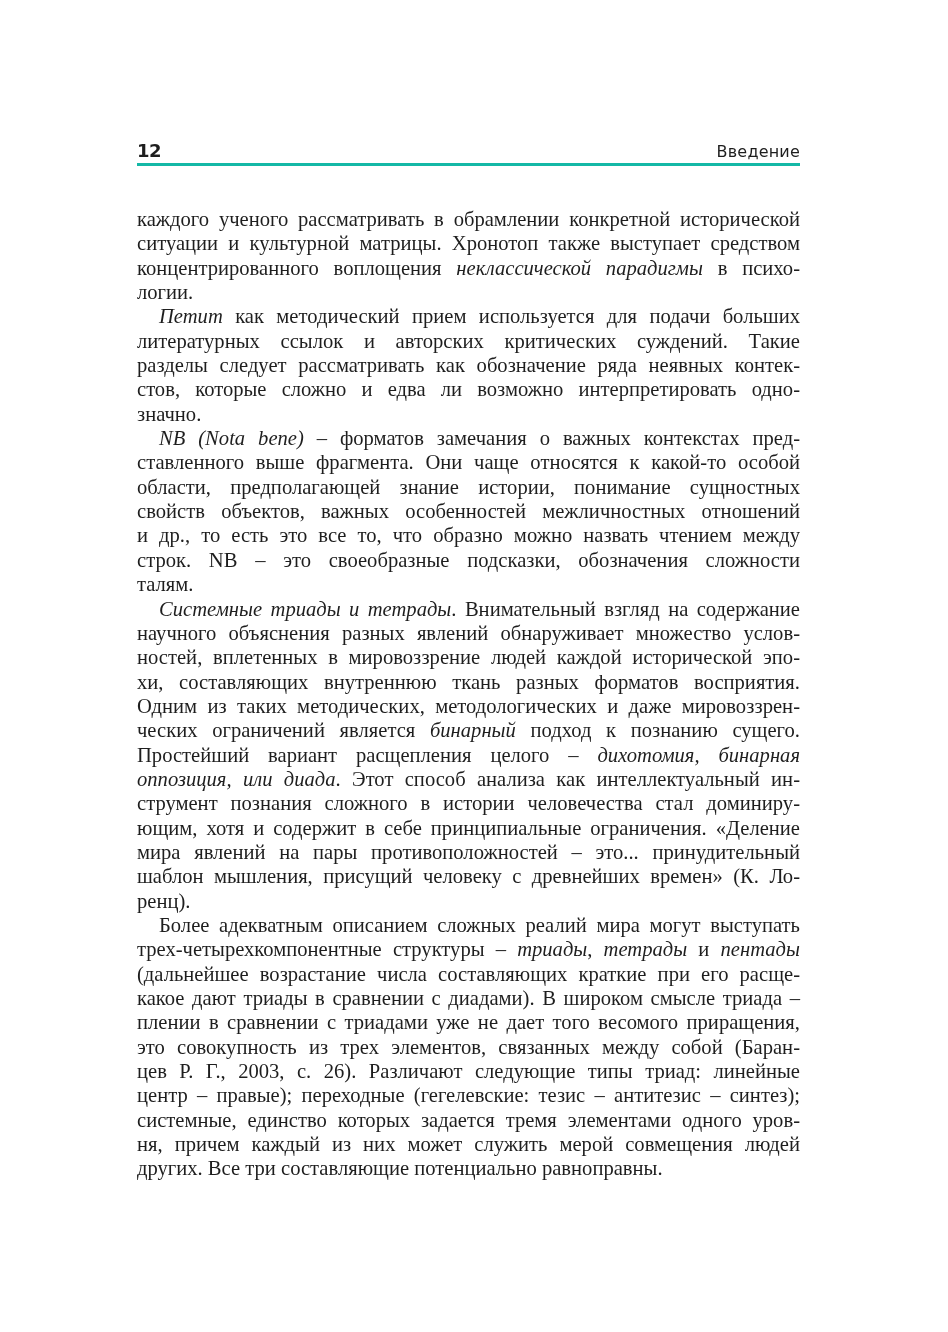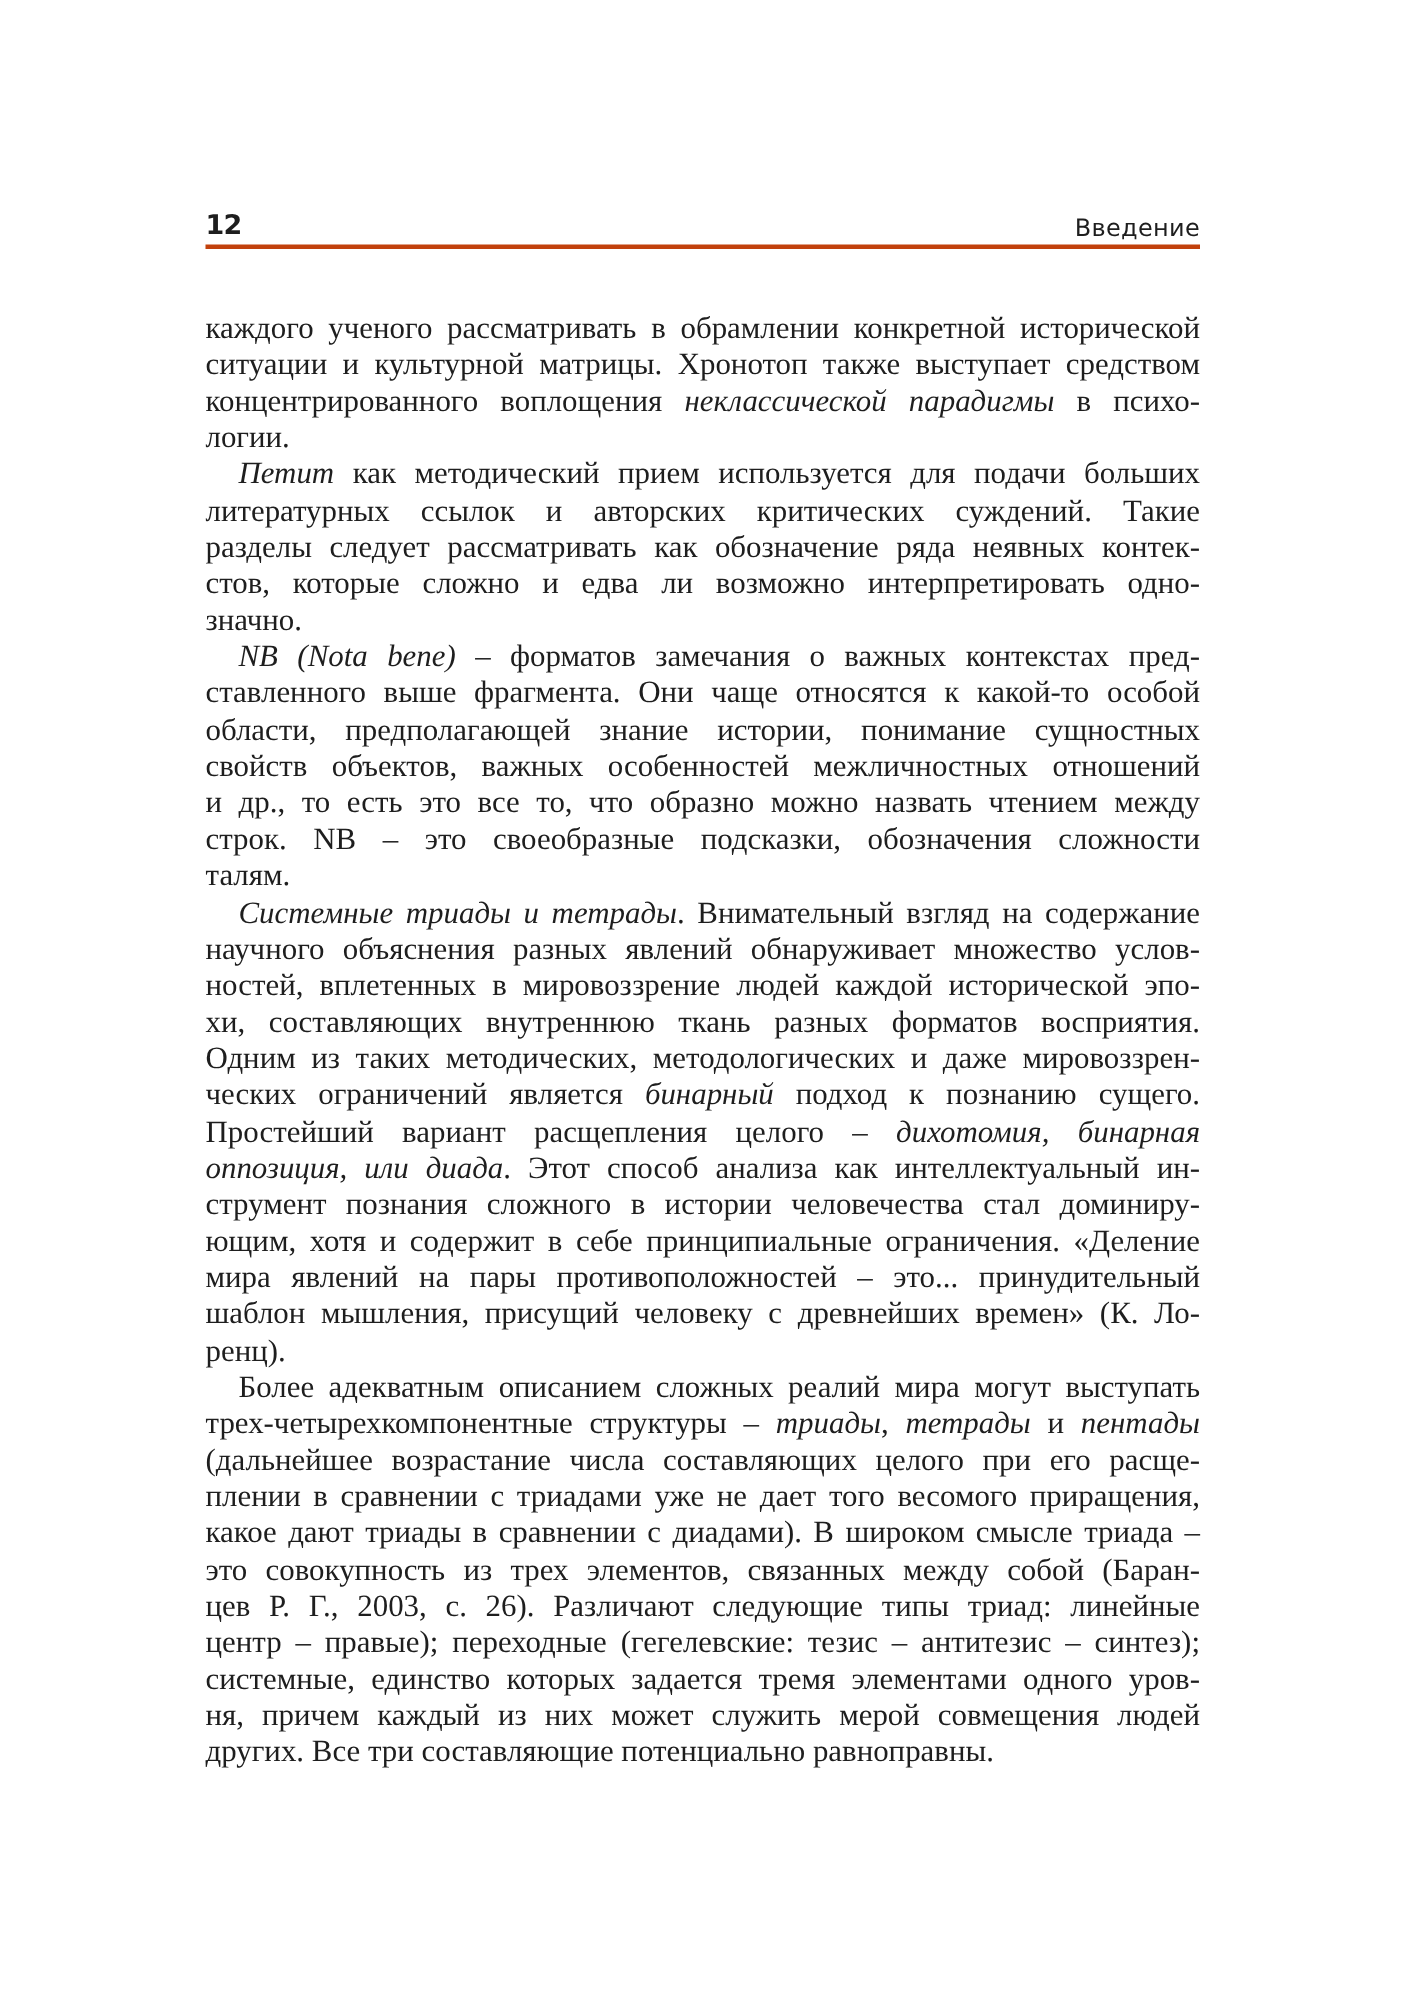--- a/index.html
+++ b/index.html
@@ -2,21 +2,21 @@
 <html><head>
 <meta charset="utf-8">
 <style>
   html, body { margin: 0; padding: 0; }
   body {
     width: 948px; height: 1332px; background: #ffffff; position: relative; overflow: hidden;
     color: #1e1e1e;
   }
   .header {
     position: absolute; left: 137px; top: 140px; width: 663px; height: 23px;
-    border-bottom: 3px solid #c2410c;
+    border-bottom: 3px solid #14b8a6;
     font-family: "DejaVu Sans", sans-serif; font-weight: bold;
   }
   .page-num { position: absolute; left: 0; bottom: 2px; font-size: 18px; letter-spacing: -0.5px; }
   .running-title { position: absolute; right: 0; bottom: 2px; font-size: 16px; font-weight: normal; letter-spacing: 0.2px; }
   .body-text {
     position: absolute; left: 137px; top: 190px; width: 663px;
     font-family: "Liberation Serif", serif; font-size: 20.6px; line-height: 24.35px; margin-top: 17px;
   }
   .line {
     display: block; height: 24.35px; white-space: nowrap; text-align: justify; text-align-last: justify;
@@ -58,22 +58,22 @@
     <span class="line"><span>ческих ограничений является </span><i>бинарный</i><span> подход к познанию сущего.</span></span>
     <span class="line"><span>Простейший вариант расщепления целого – </span><i>дихотомия, бинарная</i></span>
     <span class="line"><i>оппозиция, или диада</i><span>. Этот способ анализа как интеллектуальный ин-</span></span>
     <span class="line"><span>струмент познания сложного в истории человечества стал доминиру-</span></span>
     <span class="line"><span>ющим, хотя и содержит в себе принципиальные ограничения. «Деление</span></span>
     <span class="line"><span>мира явлений на пары противоположностей – это... принудительный</span></span>
     <span class="line"><span>шаблон мышления, присущий человеку с древнейших времен» (К. Ло-</span></span>
     <span class="line last"><span>ренц).</span></span>
     <span class="line indent"><span>Более адекватным описанием сложных реалий мира могут выступать</span></span>
     <span class="line"><span>трех-четырехкомпонентные структуры – </span><i>триады</i><span>, </span><i>тетрады</i><span> и </span><i>пентады</i></span>
-    <span class="line"><span>(дальнейшее возрастание числа составляющих целого при его расще-</span></span>
+    <span class="line"><span>(дальнейшее возрастание числа составляющих краткие при его расще-</span></span>
+    <span class="line"><span>какое дают триады в сравнении с диадами). В широком смысле триада –</span></span>
     <span class="line"><span>плении в сравнении с триадами уже не дает того весомого приращения,</span></span>
-    <span class="line"><span>какое дают триады в сравнении с диадами). В широком смысле триада –</span></span>
     <span class="line"><span>это совокупность из трех элементов, связанных между собой (Баран-</span></span>
     <span class="line"><span>цев Р. Г., 2003, с. 26). Различают следующие типы триад: линейные</span></span>
     <span class="line"><span>центр – правые); переходные (гегелевские: тезис – антитезис – синтез);</span></span>
     <span class="line"><span>системные, единство которых задается тремя элементами одного уров-</span></span>
     <span class="line"><span>ня, причем каждый из них может служить мерой совмещения людей</span></span>
     <span class="line last"><span>других. Все три составляющие потенциально равноправны.</span></span>
   </div>
 
 </body></html>

